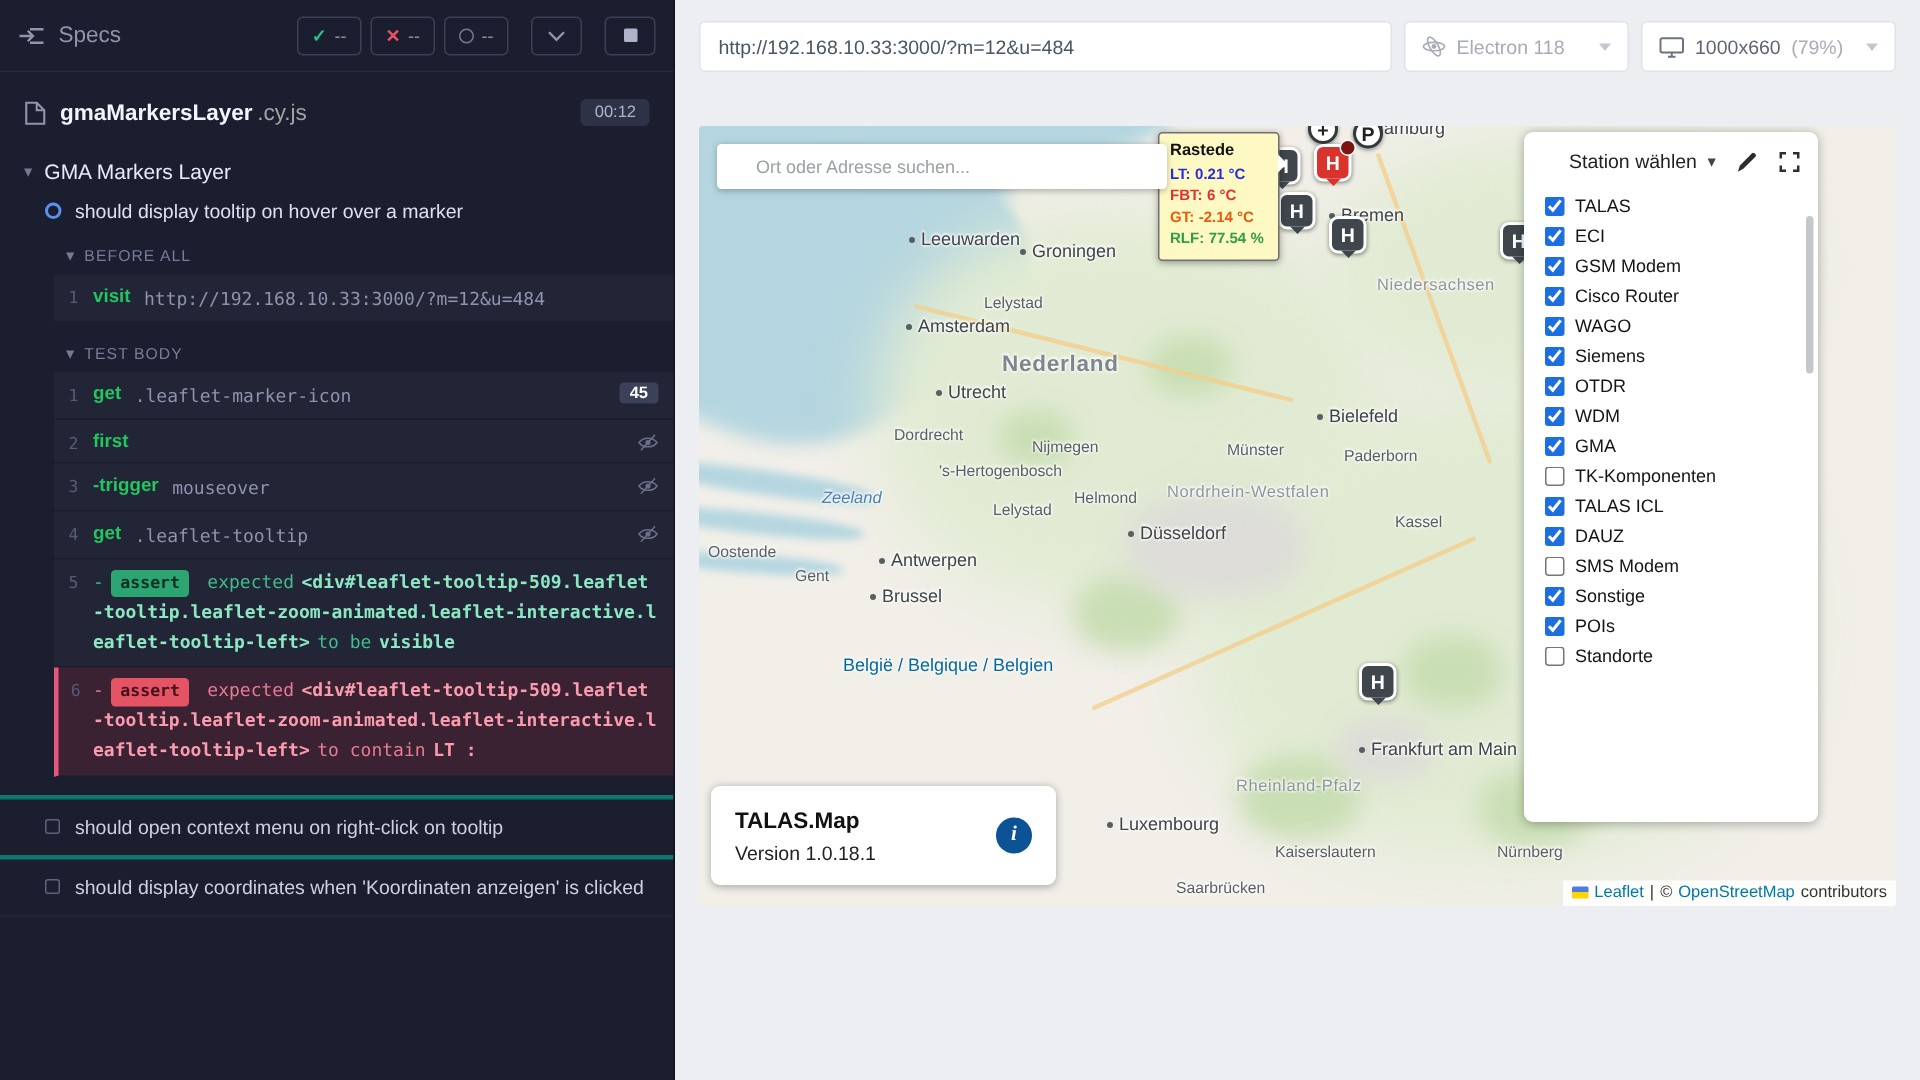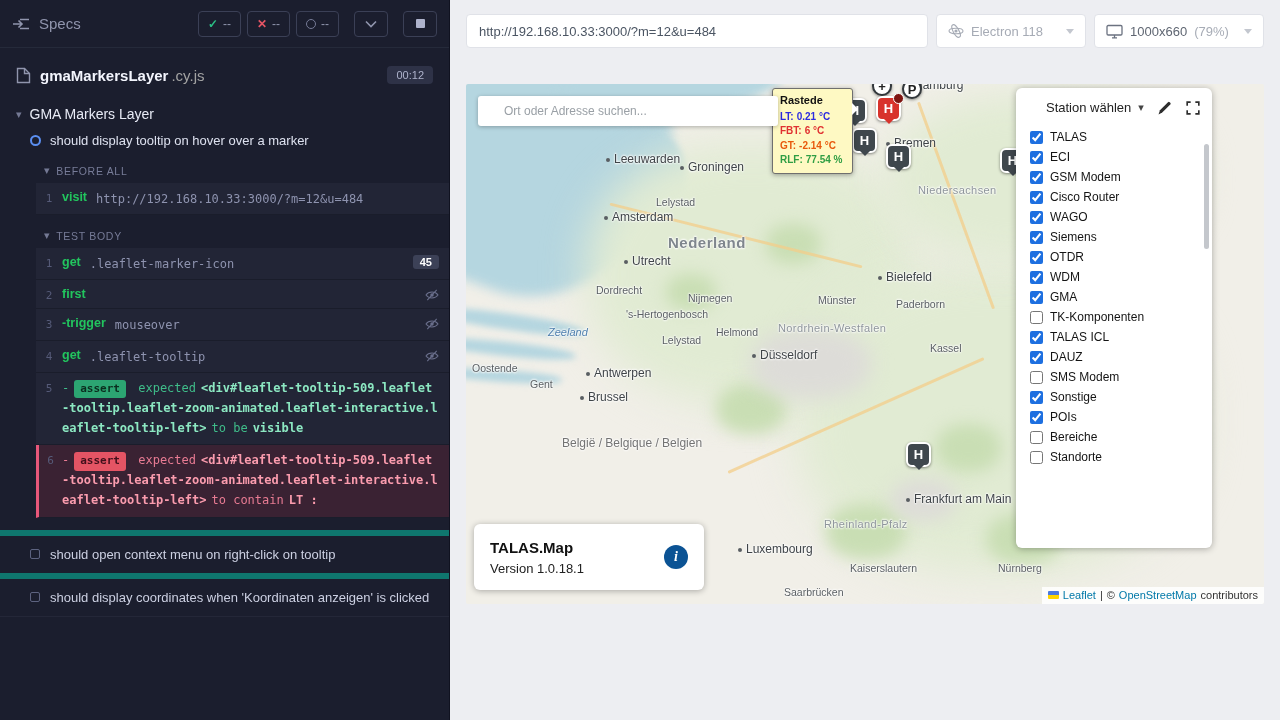--- a/index.html
+++ b/index.html
@@ -43,21 +43,21 @@
   .assert-pass .assert-body{color:#3fbd8a}
   .assert-pass strong{color:#8ce8c2}
   .badge.pass{background:#2ca572;color:#0b2e1f}
   .cmd.assert-fail{background:#3a2233;border-left:3px solid #e8577a}
   .cmd.assert-fail .cmd-num{width:23px}
   .assert-fail .assert-body{color:#e87b93}
   .assert-fail strong{color:#fb9cae}
   .badge.fail{background:#e45464;color:#43101c}
 
   .pending-wrap{margin-top:12px}
-  .pending-row{display:flex;align-items:center;gap:10px;padding:11px 16px 11px 30px;border-top:6px solid #0f766e;color:#ccd0e2;font-size:13px}
+  .pending-row{display:flex;align-items:center;gap:10px;padding:11px 16px 11px 30px;border-top:3px solid #0f766e;color:#ccd0e2;font-size:13px}
   .pending-row:last-child{border-bottom:1px solid #242738}
   .sq-icon{width:10px;height:10px;border:1.5px solid #5d6380;border-radius:2px;flex:none}
 
   
   .aut{position:absolute;left:450px;top:0;width:830px;height:720px;background:#edeef2}
   .aut-header{display:flex;align-items:center;gap:8px;padding:14px 16px 0}
   .url-bar{flex:1;height:34px;background:#fff;border:1px solid #e0e2e8;border-radius:4px;padding:0 12px;font-size:13px;color:#4b5563;font-family:"Liberation Sans",sans-serif;outline:none}
   .select-btn{height:34px;background:#fff;border:1px solid #e0e2e8;border-radius:4px;display:flex;align-items:center;gap:7px;padding:0 11px;font-size:13px}
   .browser-btn{width:150px;color:#a6abb5}
   .viewport-btn{width:170px;color:#5f6672}
@@ -72,21 +72,21 @@
   .forest{background:#c9deb4}
   .urban{background:#dddcd8}
   .road{position:absolute;background:#f3cd8a;height:3px;border-radius:2px;opacity:.75}
 
   .map-label{position:absolute;white-space:nowrap;color:#4a4f54;text-shadow:0 0 2px #fff,0 1px 2px #fff,0 -1px 2px #fff}
   .map-label.city{font-size:12px;color:#3f4448}
   .map-label.city::before{content:"";display:inline-block;width:4px;height:4px;border-radius:50%;background:#595e62;margin:0 4px 1px 0}
   .map-label.small{font-size:10.5px;color:#5a5f63}
   .map-label.region{font-size:11px;color:#8e959b;letter-spacing:.4px}
   .map-label.country{font-size:15px;color:#7f868d;font-weight:bold;letter-spacing:.5px}
-  .map-label.country2{font-size:12px;color:#737373}
+  .map-label.country2{font-size:12px;color:#0369a1}
   .map-label.water-lbl{font-size:11px;color:#4e7fae;font-style:italic}
 
   .marker{position:absolute;display:flex;align-items:center;justify-content:center;font-weight:bold;box-shadow:0 1px 3px rgba(0,0,0,.45);z-index:30}
   .marker.station,.marker.alarm{width:25px;height:25px;border:2px solid #fff;border-radius:6px;color:#fff;font-size:13px}
   .marker.station{background:#3f474d}
   .marker.alarm{background:#d8332c;z-index:32}
   .marker.station::after,.marker.alarm::after{content:"";position:absolute;top:100%;left:50%;transform:translateX(-50%);border:5px solid transparent}
   .marker.station::after{border-top-color:#3f474d}
   .marker.alarm::after{border-top-color:#d8332c}
   .marker.alarm::before{content:"";position:absolute;top:-5px;right:-5px;width:9px;height:9px;background:#7e1410;border:1px solid #fff;border-radius:50%}
@@ -447,24 +447,20 @@
           <label class="station-row">
             <input type="checkbox" checked="" style="">
             <span>Sonstige</span>
           </label>
           <label class="station-row">
             <input type="checkbox" checked="" style="">
             <span>POIs</span>
           </label>
           <label class="station-row">
             <input type="checkbox" style="">
-            <span>Bereiche</span>
-          </label>
-          <label class="station-row">
-            <input type="checkbox" style="">
             <span>Standorte</span>
           </label>
         </div>
       <div class="sp-scroll"></div>
     </div>
 
     <div class="info-card">
       <div>
         <div class="ic-title">TALAS.Map</div>
         <div class="ic-version">Version 1.0.18.1</div>

